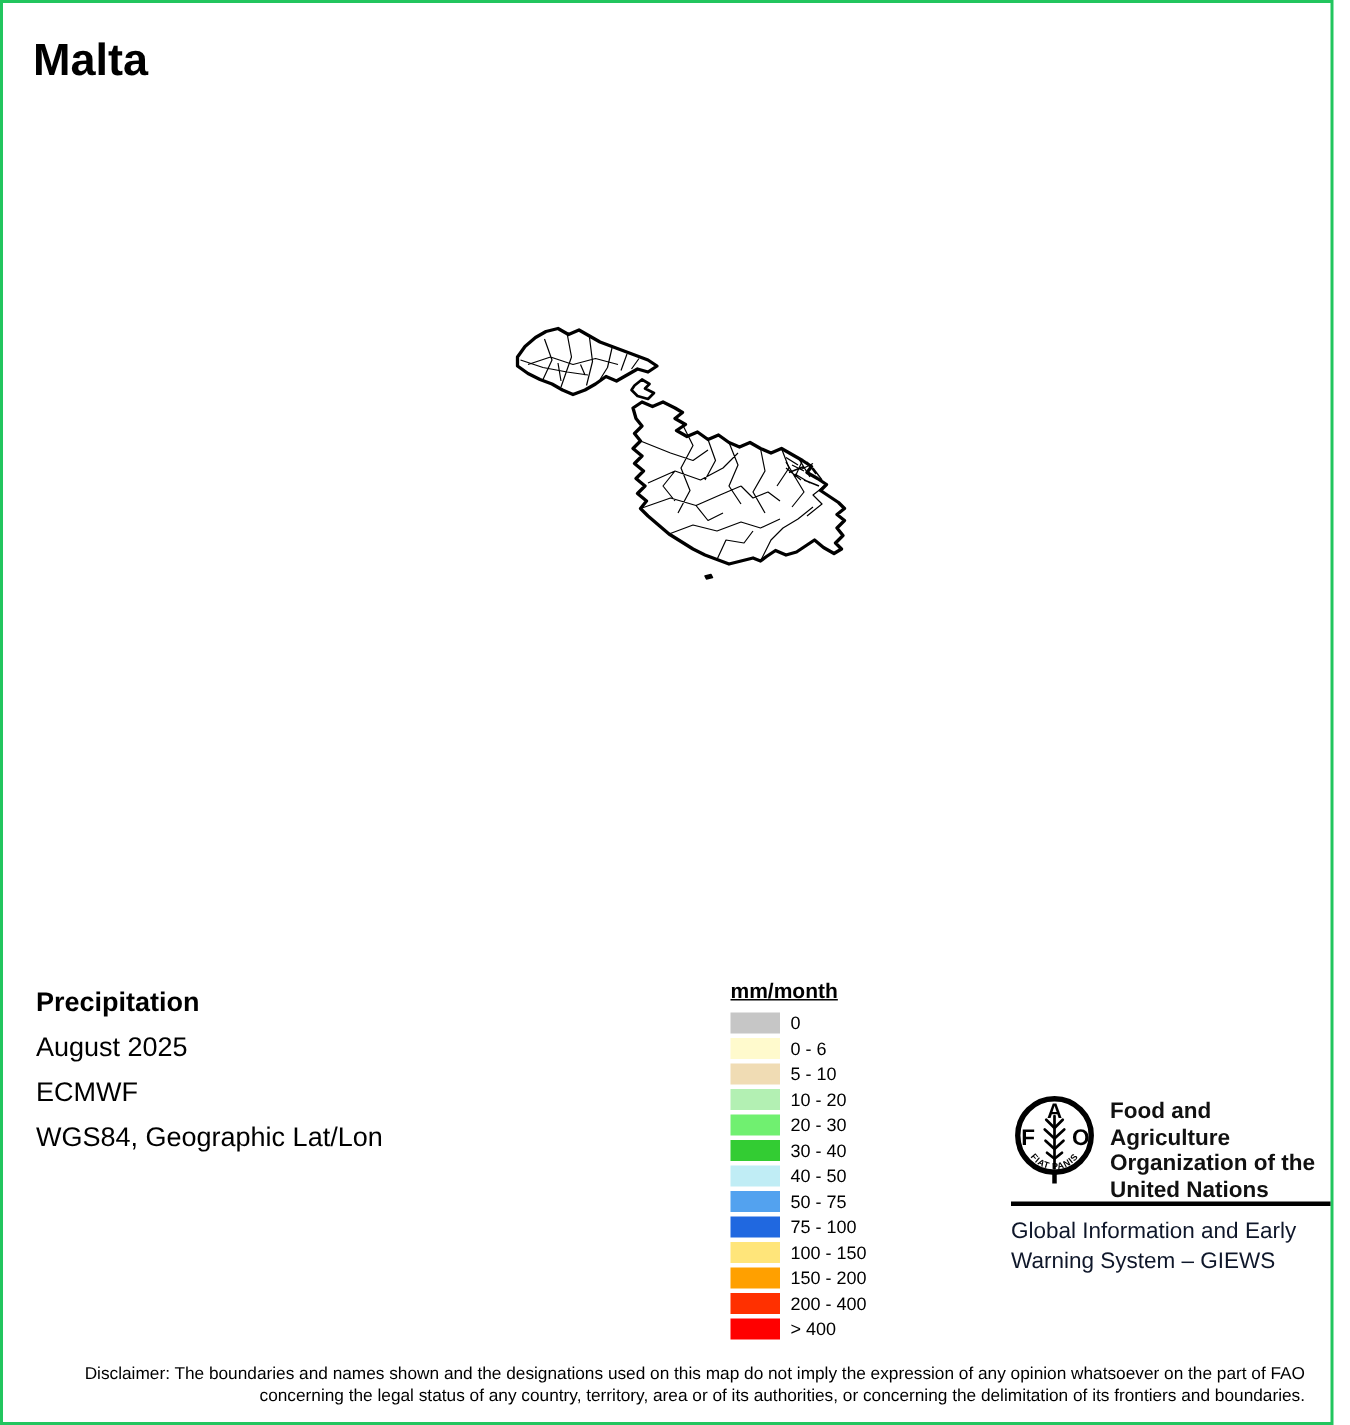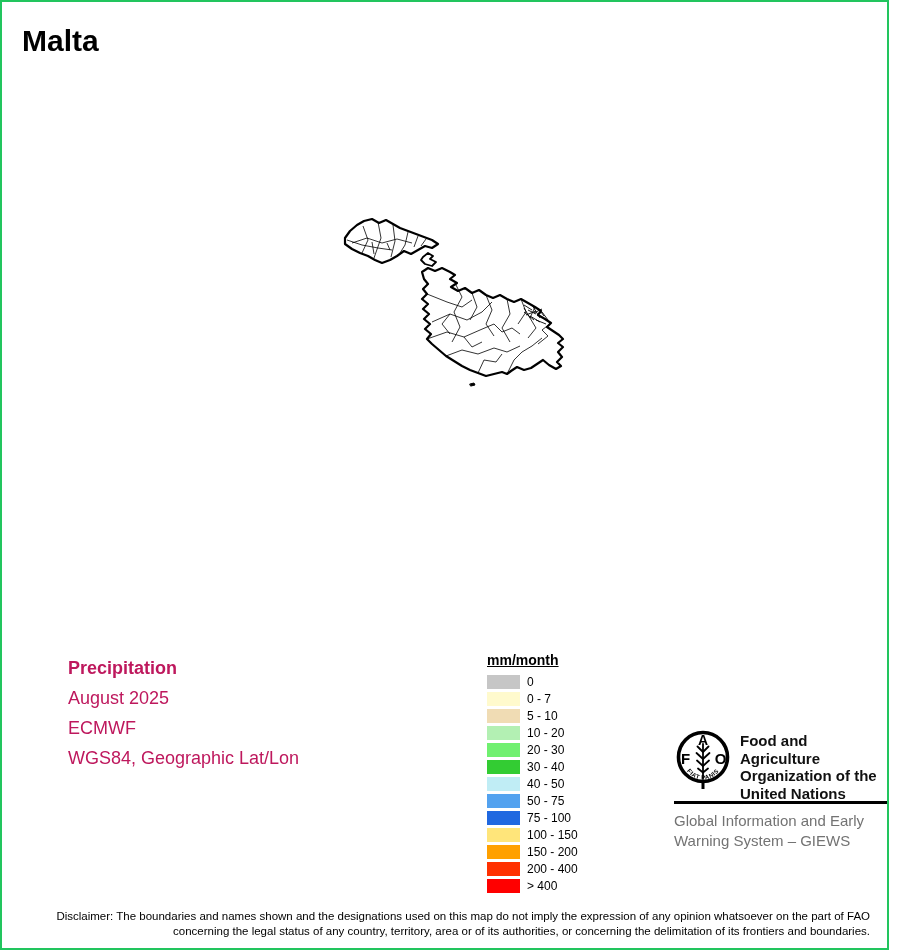--- a/index.html
+++ b/index.html
@@ -12,36 +12,36 @@
     font-family:"Liberation Sans", sans-serif;
     overflow:hidden;
   }
   #page-title{
     position:absolute;left:20px;top:22px;
     font-size:30px;font-weight:bold;color:#000;
   }
   #map-svg{position:absolute;left:0;top:0;}
 
   
-  #info-block{position:absolute;left:22px;top:651px;color:#be185d;margin-left:44px;}
+  #info-block{position:absolute;left:22px;top:651px;color:#000000;}
   #info-block .line{height:30px;line-height:30px;font-size:18px;}
   #info-block .heading{font-weight:bold;}
 
   
   #legend{position:absolute;left:468px;top:650px;color:#000;padding-left:17px;}
   #legend-title{font-size:14px;font-weight:bold;text-decoration:underline;margin-bottom:5px;}
   .legend-row{display:flex;align-items:center;height:17px;}
   .swatch{width:33px;height:14px;display:inline-block;flex:0 0 33px;}
   .legend-label{margin-left:7px;font-size:12px;white-space:nowrap;}
 
   
   #fao-logo{position:absolute;left:672px;top:725px;}
   #fao-org{position:absolute;left:738px;top:730px;font-size:15px;font-weight:bold;line-height:17.5px;color:#111;}
   #fao-divider{position:absolute;left:672px;top:799px;width:214px;height:2.5px;background:#000;}
-  #giews-text{position:absolute;left:672px;top:809px;font-size:15px;line-height:20px;color:#737373;}
+  #giews-text{position:absolute;left:672px;top:809px;font-size:15px;line-height:20px;color:#0f172a;}
 
   
   #disclaimer{position:absolute;left:20px;top:907px;width:848px;font-size:11.5px;line-height:15px;color:#000;text-align:right;}
 </style>
 </head>
 <body>
 
 <div id="canvas">
 
   <div id="page-title">Malta</div>
@@ -69,21 +69,21 @@
 
   <div id="legend">
     <div id="legend-title">mm/month</div>
     <div id="legend-rows">
         <div class="legend-row">
           <span class="swatch" style="background: rgb(198, 198, 198);"></span>
           <span class="legend-label">0</span>
         </div>
         <div class="legend-row">
           <span class="swatch" style="background: rgb(255, 250, 205);"></span>
-          <span class="legend-label">0 - 7</span>
+          <span class="legend-label">0 - 6</span>
         </div>
         <div class="legend-row">
           <span class="swatch" style="background: rgb(240, 220, 180);"></span>
           <span class="legend-label">5 - 10</span>
         </div>
         <div class="legend-row">
           <span class="swatch" style="background: rgb(179, 240, 179);"></span>
           <span class="legend-label">10 - 20</span>
         </div>
         <div class="legend-row">

